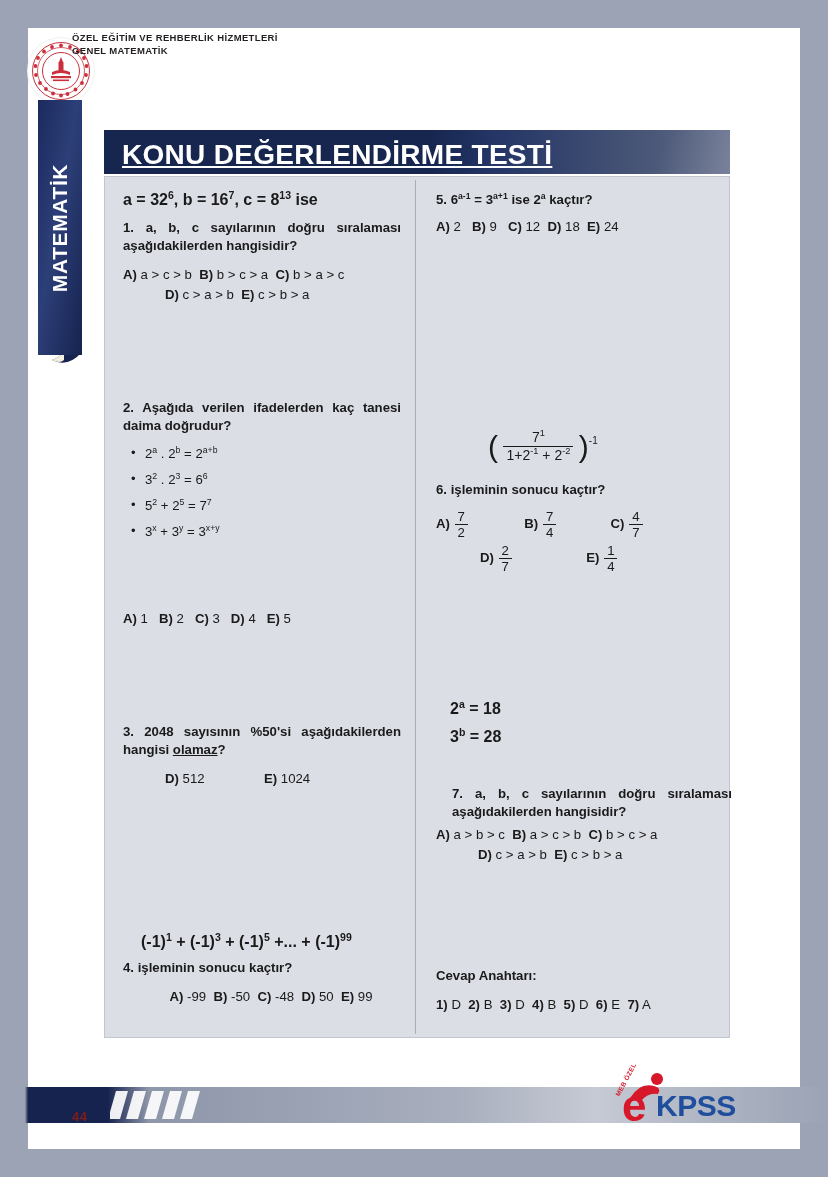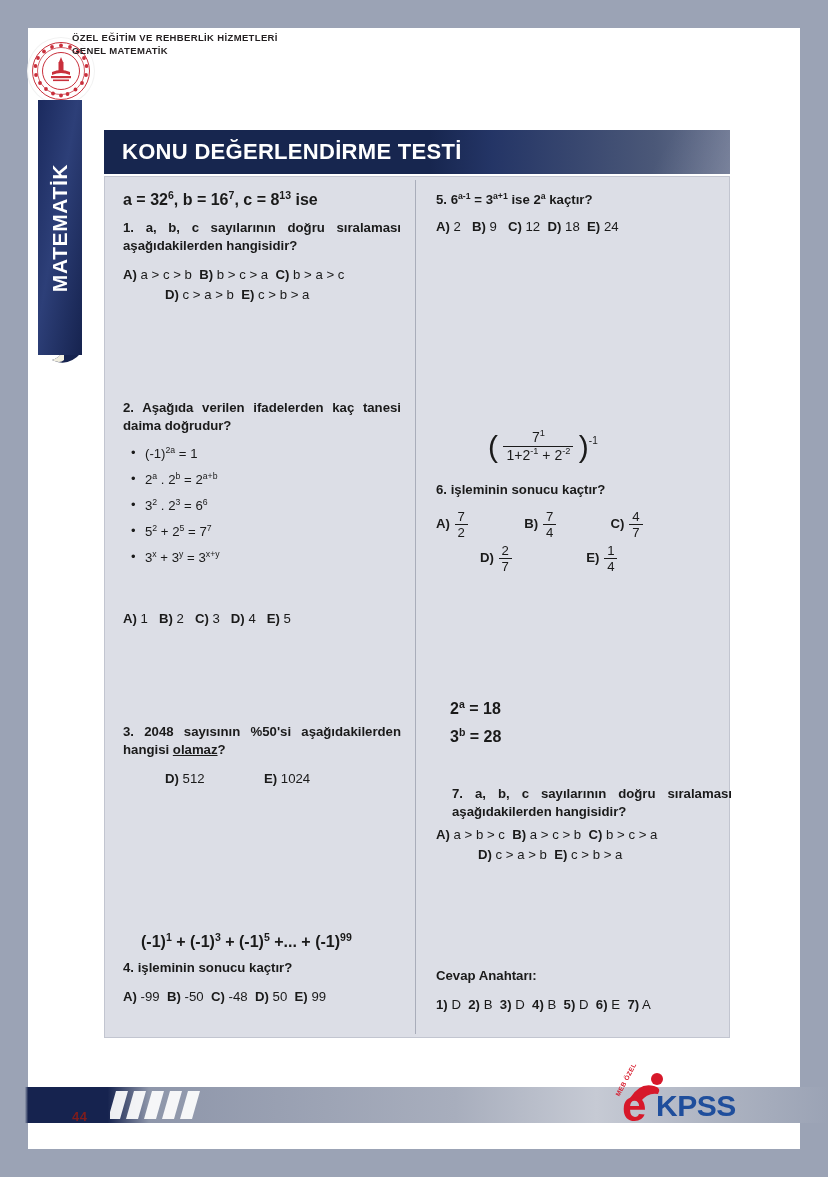--- a/index.html
+++ b/index.html
@@ -66,21 +66,21 @@
     position:absolute;left:104px;top:130px;
     width:626px;height:44px;
     background:linear-gradient(90deg,#17264f 0%,#17264f 52%,#243566 62%,#4b5878 88%,#6a7490 100%);
   }
   .banner .notch{
     position:absolute;right:0;top:0;width:110px;height:44px;
     background:linear-gradient(120deg,rgba(255,255,255,0) 40%,rgba(255,255,255,.10) 100%);
   }
   .banner h1{
     margin:0;position:absolute;left:18px;top:9px;
-    font-size:22px;font-weight:bold;color:#fff;letter-spacing:.3px;
+    font-size:28px;font-weight:bold;color:#fff;letter-spacing:.3px;text-decoration:underline;
   }
 
   
   .panel{
     position:absolute;left:104px;top:176px;
     width:626px;height:862px;
     background:#dcdee6;
     border:1px solid #c2c5d0;box-sizing:border-box;
   }
   .divider{
@@ -229,23 +229,20 @@
         <span>c &gt; b &gt; a</span>
       </div>
     </div>
 
     <div class="q stem" style="left:18px;top:222px;width:278px;">
       <span>2.</span>
       <span>Aşağıda verilen ifadelerden kaç tanesi daima doğrudur?</span>
     </div>
     <div class="q bul" style="left:18px;top:264px;width:278px;">
       <div>
-        <span>(-1)</span><sup>2a</sup><span> = 1</span>
-      </div>
-      <div>
         <span>2</span><sup>a</sup><span> . 2</span><sup>b</sup><span> = 2</span><sup>a+b</sup>
       </div>
       <div>
         <span>3</span><sup>2</sup><span> . 2</span><sup>3</sup><span> = 6</span><sup>6</sup>
       </div>
       <div>
         <span>5</span><sup>2</sup><span> + 2</span><sup>5</sup><span> = 7</span><sup>7</sup>
       </div>
       <div>
         <span>3</span><sup>x</sup><span> + 3</span><sup>y</sup><span> = 3</span><sup>x+y</sup>
@@ -281,21 +278,21 @@
     <div class="q given" style="left:36px;top:756px;width:278px;">
       <span>(-1)</span><sup>1</sup>
       + <span>(-1)</span><sup>3</sup>
       + <span>(-1)</span><sup>5</sup>
       +... + <span>(-1)</span><sup>99</sup>
     </div>
     <div class="q stem" style="left:18px;top:782px;width:278px;">
       <span>4.</span>
       <span>işleminin sonucu kaçtır?</span>
     </div>
-    <div class="q opts" style="left:18px;top:810px;width:296px;">
+    <div class="q opts" style="left:18px;top:810px;width:296px;text-align:center;">
       <b>A)</b>
       <span>-99</span>
       &nbsp;<b>B)</b>
       <span>-50</span>
       &nbsp;<b>C)</b>
       <span>-48</span>
       &nbsp;<b>D)</b>
       <span>50</span>
       &nbsp;<b>E)</b>
       <span>99</span>

